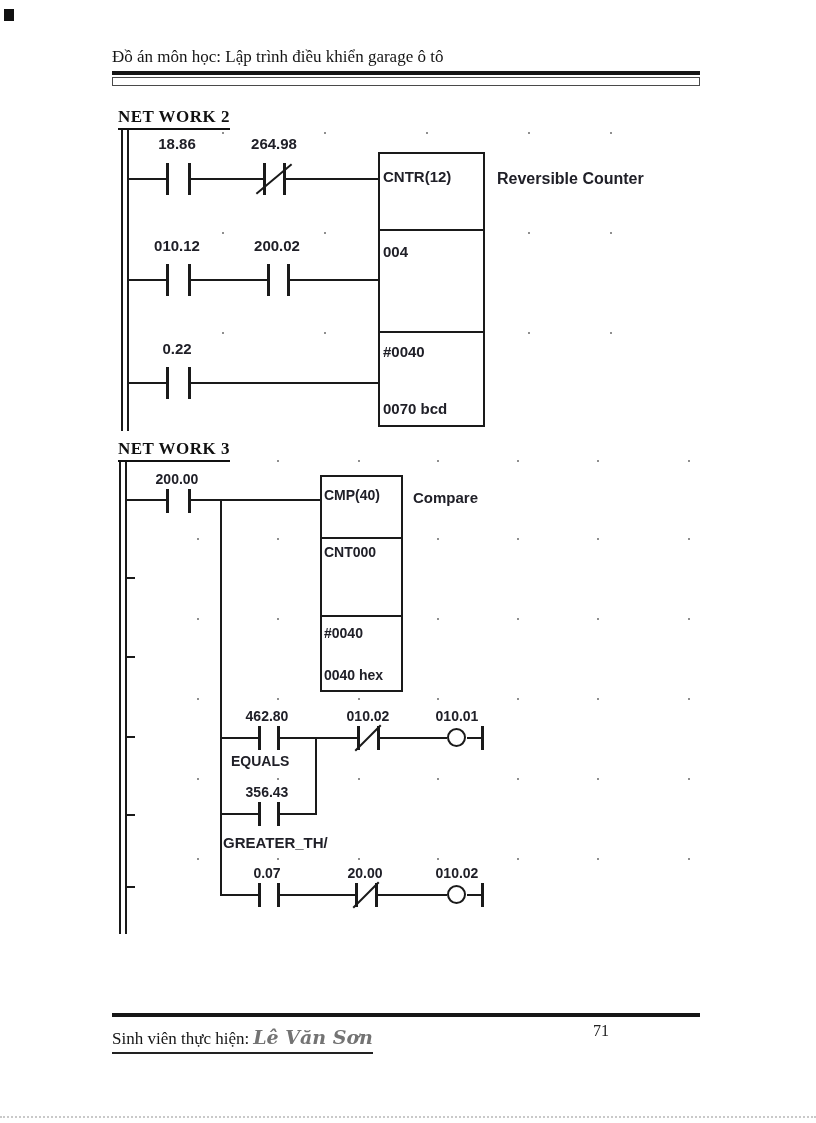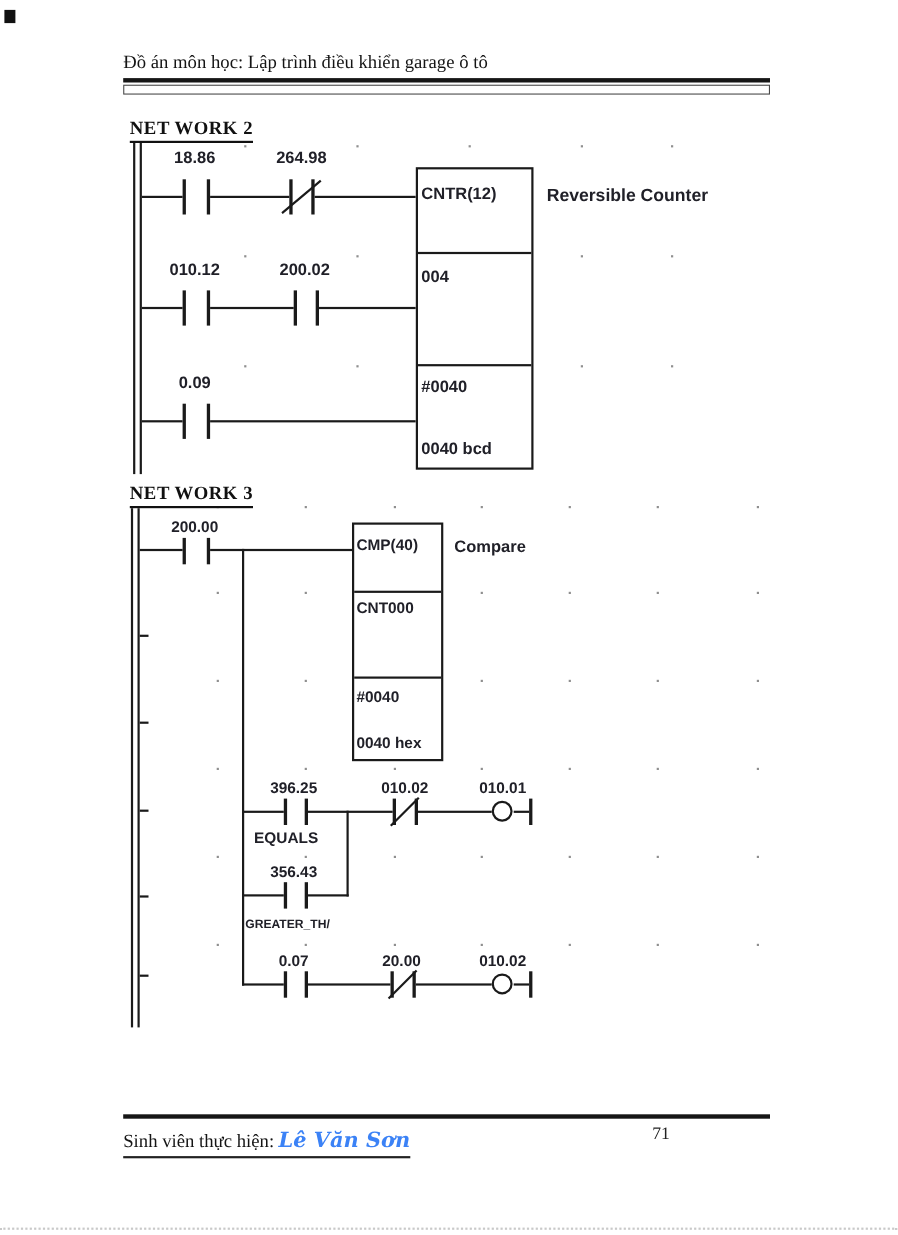--- a/index.html
+++ b/index.html
@@ -10,29 +10,29 @@
   .hline{position:absolute;height:2px;background:#1a1a1a;}
   .vline{position:absolute;width:2px;background:#1a1a1a;}
   .rail{position:absolute;width:4px;border-left:2px solid #1a1a1a;border-right:2px solid #1a1a1a;}
   .cbar{position:absolute;width:3px;background:#1a1a1a;}
   .slash{position:absolute;height:2px;background:#1a1a1a;}
   .coil{position:absolute;width:15px;height:15px;border:2px solid #1a1a1a;border-radius:50%;background:#fff;}
   .box{position:absolute;border:2px solid #1a1a1a;background:#fff;}
   .dot{position:absolute;width:2px;height:2px;background:#8f8f8f;}
   .lad{position:absolute;font-family:"Liberation Sans", sans-serif;font-weight:bold;color:#202028;white-space:nowrap;line-height:1.1;}
   .lad.ctr{transform:translateX(-50%);}
-  .f15{font-size:15px;}  .f14{font-size:14px;}  .f16{font-size:16px;}  .f11{font-size:11px;}
+  .f15{font-size:15px;}  .f14{font-size:14px;}  .f16{font-size:16px;}  .f11{font-size:15px;}
   .nettitle{position:absolute;font-family:"Liberation Serif", serif;font-size:17px;font-weight:600;
             letter-spacing:0.5px;border-bottom:2px solid #111;padding-bottom:1px;color:#111;}
   .hdr-title{position:absolute;font-size:17px;color:#151515;}
   .hdr-bar{position:absolute;background:#161616;}
   .hdr-rect{position:absolute;border:1px solid #4a4a4a;background:#fff;}
   .footer-text{position:absolute;border-bottom:2px solid #222;padding-bottom:3px;white-space:nowrap;}
   .footer-label{font-size:17px;color:#151515;}
-  .footer-name{font-family:"DejaVu Serif", serif;font-size:19px;font-weight:bold;font-style:italic;color:#3b82f6;margin-top:20px;}
+  .footer-name{font-family:"DejaVu Serif", serif;font-size:19px;font-weight:bold;font-style:italic;color:#737373;margin-top:20px;}
   .pageno{position:absolute;font-size:16px;color:#222;}
   .dotted-bottom{position:absolute;left:0;width:816px;border-top:2px dotted #c9c9c9;}
   .corner-mark{position:absolute;background:#111;}
 </style>
 </head>
 <body>
 
 <div class="page">
 
   <div id="dots-net2" class="abs" style="left:0;top:0;width:816px;height:1123px;">
@@ -125,29 +125,29 @@
   <div class="cbar" style="left:188px;top:264px;height:32px;"></div>
   <div class="lad ctr f15" style="left:177px;top:238px;">010.12</div>
   <div class="cbar" style="left:267px;top:264px;height:32px;"></div>
   <div class="cbar" style="left:287px;top:264px;height:32px;"></div>
   <div class="lad ctr f15" style="left:277px;top:238px;">200.02</div>
 
   <div class="hline" style="left:129px;top:382px;width:37px;"></div>
   <div class="hline" style="left:191px;top:382px;width:187px;"></div>
   <div class="cbar" style="left:166px;top:367px;height:32px;"></div>
   <div class="cbar" style="left:188px;top:367px;height:32px;"></div>
-  <div class="lad ctr f15" style="left:177px;top:341px;">0.09</div>
+  <div class="lad ctr f15" style="left:177px;top:341px;">0.22</div>
 
   <div class="box" style="left:378px;top:152px;width:103px;height:271px;"></div>
   <div class="hline" style="left:380px;top:229px;width:103px;"></div>
   <div class="hline" style="left:380px;top:331px;width:103px;"></div>
   <div class="lad f15" style="left:383px;top:169px;">CNTR(12)</div>
   <div class="lad f15" style="left:383px;top:244px;">004</div>
   <div class="lad f15" style="left:383px;top:344px;">#0040</div>
-  <div class="lad f15" style="left:383px;top:401px;">0040 bcd</div>
+  <div class="lad f15" style="left:383px;top:401px;">0070 bcd</div>
   <div class="lad f16" style="left:497px;top:170px;">Reversible Counter</div>
 
   <div class="nettitle" style="left:118px;top:439px;">NET WORK 3</div>
 
   <div class="rail" style="left:119px;top:462px;height:472px;"></div>
   <div class="hline" style="left:127px;top:577px;width:8px;"></div>
   <div class="hline" style="left:127px;top:656px;width:8px;"></div>
   <div class="hline" style="left:127px;top:736px;width:8px;"></div>
   <div class="hline" style="left:127px;top:814px;width:8px;"></div>
   <div class="hline" style="left:127px;top:886px;width:8px;"></div>
@@ -169,21 +169,21 @@
   <div class="lad f14" style="left:324px;top:626px;">#0040</div>
   <div class="lad f14" style="left:324px;top:668px;">0040 hex</div>
   <div class="lad f15" style="left:413px;top:490px;">Compare</div>
 
   <div class="hline" style="left:220px;top:737px;width:38px;"></div>
   <div class="hline" style="left:280px;top:737px;width:77px;"></div>
   <div class="hline" style="left:380px;top:737px;width:67px;"></div>
   <div class="hline" style="left:467px;top:737px;width:14px;"></div>
   <div class="cbar" style="left:258px;top:726px;height:24px;"></div>
   <div class="cbar" style="left:277px;top:726px;height:24px;"></div>
-  <div class="lad ctr f14" style="left:267px;top:709px;">396.25</div>
+  <div class="lad ctr f14" style="left:267px;top:709px;">462.80</div>
   <div class="cbar" style="left:357px;top:726px;height:24px;"></div>
   <div class="cbar" style="left:377px;top:726px;height:24px;"></div>
   <div class="slash" style="left:350px;top:737px;width:36px;transform:rotate(-45deg);"></div>
   <div class="lad ctr f14" style="left:368px;top:709px;">010.02</div>
   <div class="coil" style="left:447px;top:728px;"></div>
   <div class="lad ctr f14" style="left:457px;top:709px;">010.01</div>
   <div class="cbar" style="left:481px;top:726px;height:24px;"></div>
   <div class="lad f14" style="left:231px;top:754px;">EQUALS</div>
 
   <div class="hline" style="left:220px;top:813px;width:38px;"></div>

